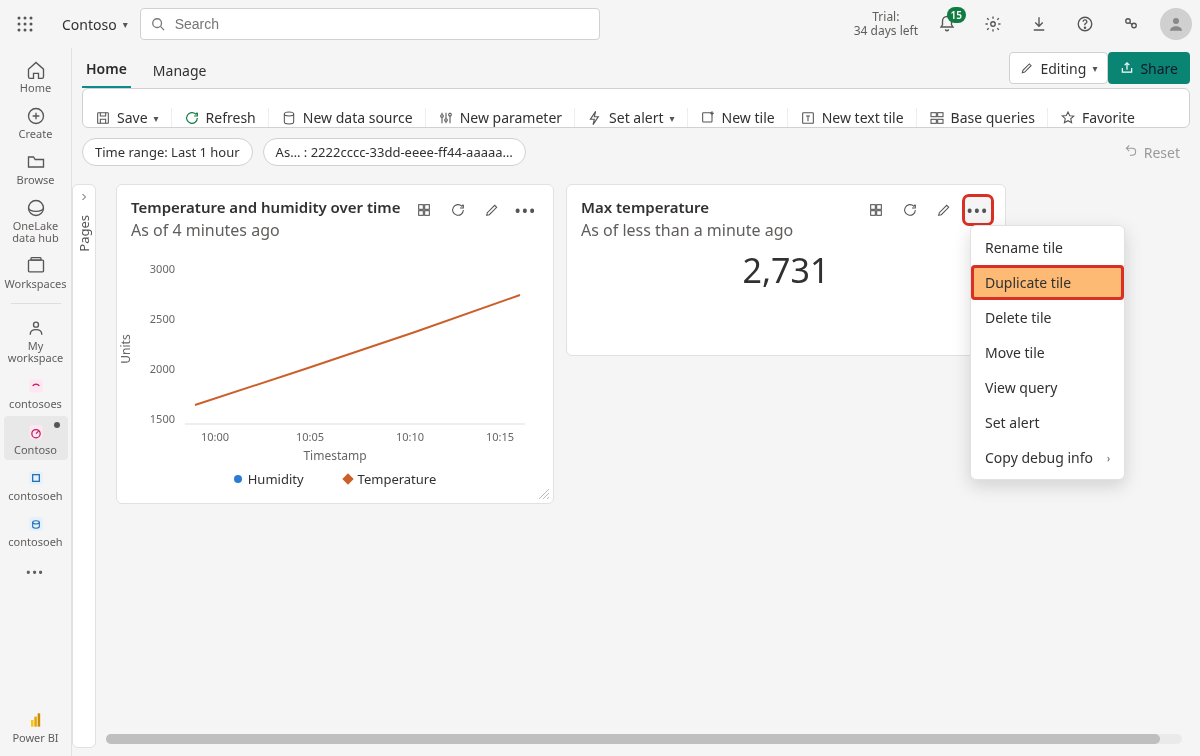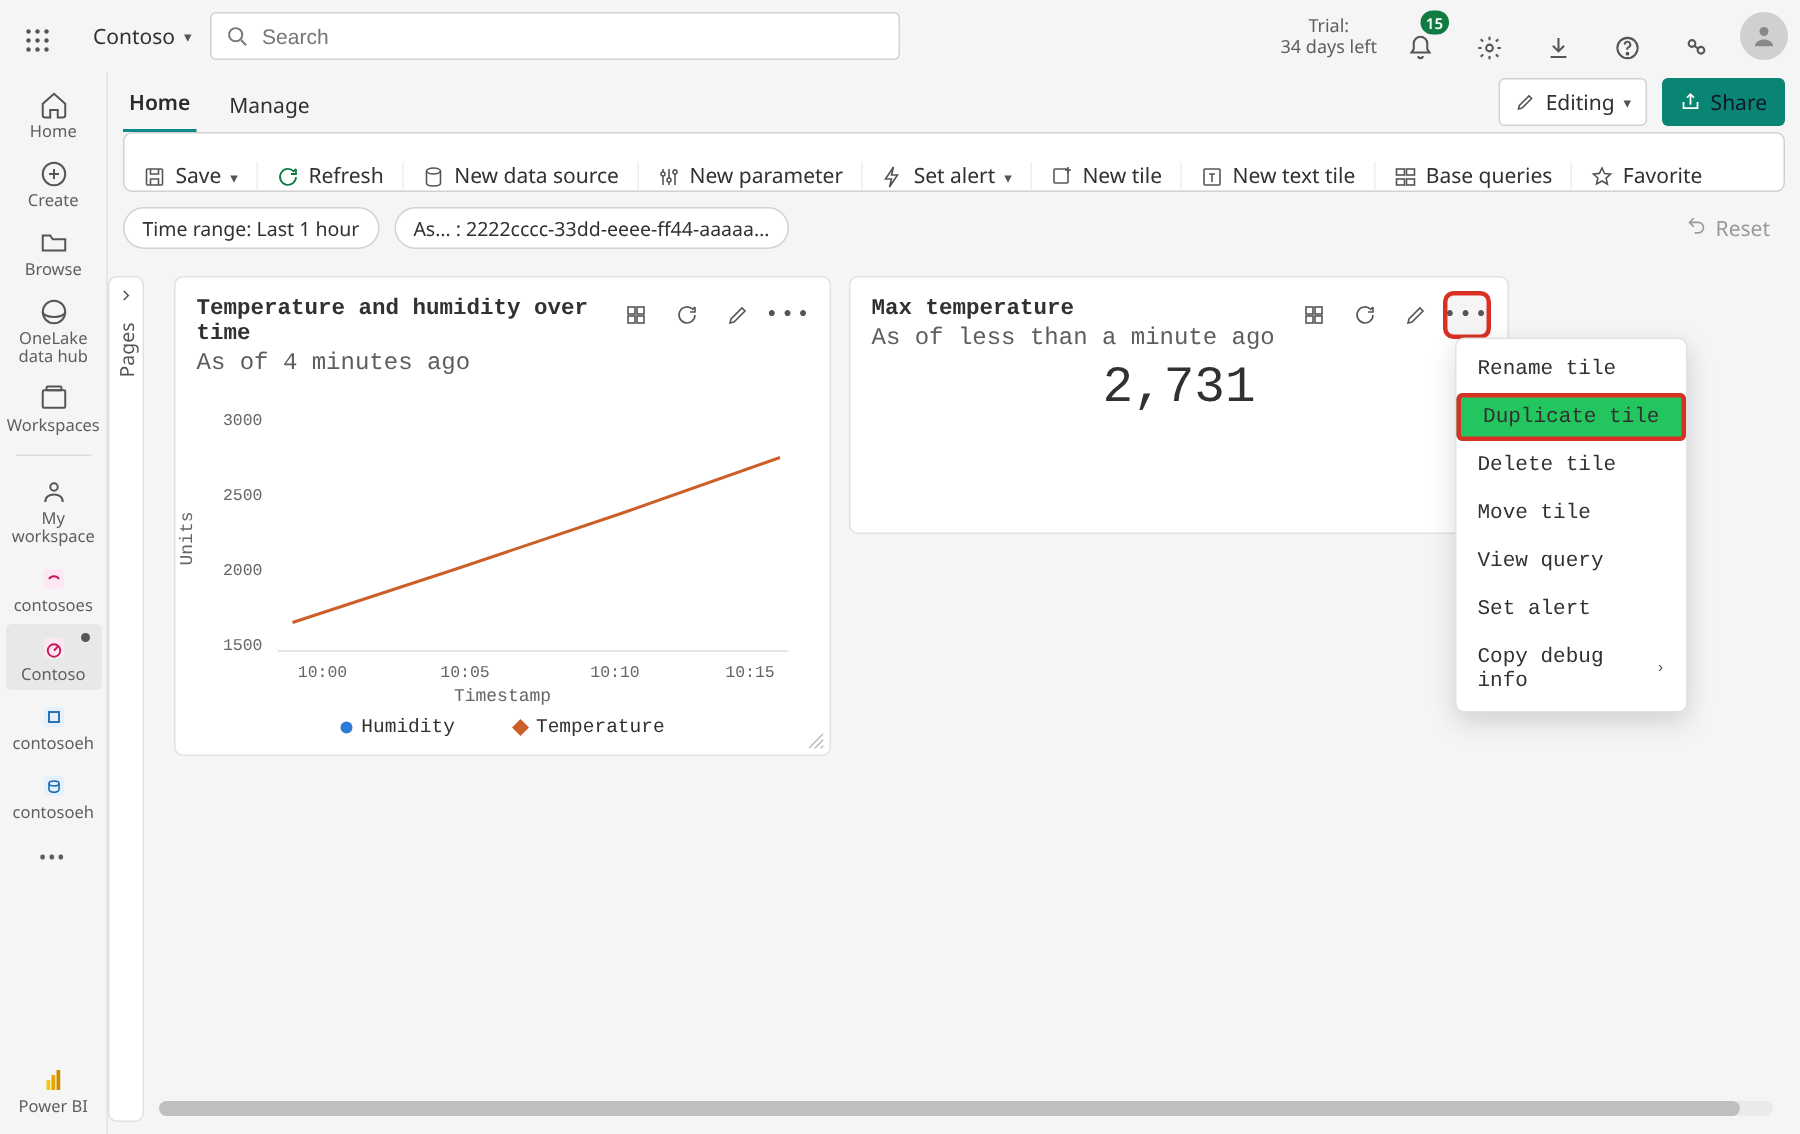--- a/index.html
+++ b/index.html
@@ -22,70 +22,70 @@
   body { width: 1200px; height: 756px; overflow: hidden; position: relative; }
 
   
   .topbar { height: 48px; display: flex; align-items: center; gap: 12px; padding: 0 8px; background: var(--bg); }
   .topbar .waffle { padding: 6px; display:flex; align-items:center; justify-content:center; }
   .ws-name { display: flex; align-items: center; gap: 6px; margin-left: 8px; font-size: 14px; }
   .searchbox { flex: 0 0 auto; width: 460px; height: 32px; display: flex; align-items: center; gap: 8px; border: 1px solid var(--border-strong); border-radius: 4px; background: #fff; padding: 0 10px; }
   .searchbox input { border: none; outline: none; flex: 1; font-size: 14px; background: transparent; }
   .topbar .spacer { flex: 1; }
   .trial { font-size: 12px; color: var(--text-subtle); line-height: 1.2; text-align: center; }
-  .topbar .iconbtn { position: relative; width: 34px; height: 34px; display: flex; align-items: flex-end; justify-content: center; border-radius: 4px; }
+  .topbar .iconbtn { position: relative; width: 34px; height: 34px; display: flex; align-items: center; justify-content: center; border-radius: 4px; }
   .badge { position: absolute; top: 0px; right: -2px; background: #107c41; color: #fff; border-radius: 8px; font-size: 10px; padding: 1px 4px; font-weight: 600; }
   .avatar { width: 32px; height: 32px; border-radius: 50%; background: #d0d0d0; display:flex; align-items:center; justify-content:center;}
 
   
   .leftnav { position: absolute; left: 0; top: 48px; bottom: 0; width: 72px; border-right: 1px solid var(--border); background: var(--bg); display: flex; flex-direction: column; align-items: center; padding-top: 6px; gap: 2px; }
   .leftnav .navbtn { width: 64px; padding: 6px 0 4px; display: flex; flex-direction: column; align-items: center; gap: 2px; font-size: 11px; color: var(--text-subtle); border-radius: 4px; position:relative;}
   .leftnav .navbtn.active { background: #e8e8e8; }
   .leftnav .navbtn .lbl { line-height:1.1; text-align:center;}
   .leftnav .dot { position:absolute; top:6px; right:8px; width:6px; height:6px; border-radius:50%; background:#555;}
 
   
   .content { position: absolute; left: 72px; right: 0; top: 48px; bottom: 0; display: flex; flex-direction: column; background: var(--bg); }
 
   
   .tabsrow { height: 40px; padding: 0 10px; display: flex; align-items: flex-end; gap: 18px; }
   .tabsrow .tab { padding: 8px 4px; font-size: 14px; color: var(--text); }
   .tabsrow .tab.active { font-weight: 600; border-bottom: 2px solid var(--accent-teal); color: #2b2b2b; }
-  .tabsrow .rightbtns { margin-left: auto; display: flex; gap: 10px; align-items: center; padding-bottom: 4px; }
+  .tabsrow .rightbtns { margin-left: auto; display: flex; align-items: center; padding-bottom: 4px; }
   .btn-outline { height: 32px; display: flex; align-items: center; gap: 6px; padding: 0 10px; border: 1px solid var(--border-strong); border-radius: 4px; background: #fff; }
   .btn-primary { height: 32px; display: flex; align-items: center; gap: 6px; padding: 0 12px; background: #0b6a0b; color: #0f172a; border-radius: 4px; }
   .btn-primary.teal { background: #0b8573; }
 
   
   .toolbar { margin: 0 10px; height: 40px; border: 1px solid var(--border-strong); border-radius: 6px; background: #fff; display: flex; align-items: flex-end; overflow: hidden; }
   .tbitem { display: flex; align-items: center; gap: 6px; padding: 0 12px; border-right: 1px solid #eee; font-size: 14px; white-space: nowrap; }
   .tbitem:last-child { border-right:none; }
 
   
   .filterbar { display: flex; align-items: center; gap: 10px; padding: 10px 10px; }
   .chip { display: flex; align-items: center; gap: 6px; height: 28px; padding: 0 12px; border: 1px solid var(--border-strong); border-radius: 14px; background: #fff; font-size: 13px; }
   .resetbtn { margin-left: auto; display: flex; align-items: flex-start; gap: 6px; color: #9a9a9a; padding: 0 10px; }
 
   
   .canvaswrap { flex: 1; position: relative; overflow: hidden; }
   .pagesbar { position: absolute; left: 0; top: 8px; bottom: 8px; width: 24px; background: #fff; border-radius: 6px; border: 1px solid var(--border); display: flex; flex-direction: column; align-items: center; gap: 6px; padding-top: 6px; }
   .pagesbar .vlabel { writing-mode: vertical-rl; transform: rotate(180deg); font-size: 13px; color: #555; margin-top: 6px;}
   .canvas { position: absolute; left: 34px; right: 10px; top: 8px; bottom: 32px; overflow: hidden; }
-  .tile { position: absolute; background: #fff; border: 1px solid var(--border); border-radius: 6px; padding: 12px 14px 10px; font-family: Liberation Mono, monospace; }
+  .tile { position: absolute; background: #fff; border: 1px solid var(--border); border-radius: 6px; padding: 12px 14px 10px; }
   .tile-header { display: flex; align-items: flex-start; gap: 8px; }
   .tile-title { font-weight: 600; font-size: 15px; }
   .tile-sub { font-size: 16px; color: var(--text-subtle); margin-top: 2px; }
   .tile-actions { margin-left: auto; display: flex; gap: 8px; }
   .iconbtn-sm { width: 26px; height: 26px; display: flex; align-items: center; justify-content: center; border-radius: 4px; }
   .highlight-red { outline: 3px solid var(--highlight-red); border-radius: 4px; }
 
   
   .contextmenu { position: absolute; top: 40px; right: -120px; width: 155px; background: #fff; border: 1px solid var(--border); border-radius: 6px; box-shadow: 0 6px 18px rgba(0,0,0,0.15); padding: 4px 0; z-index: 50; }
   .contextmenu .mitem { padding: 8px 14px; font-size: 14px; display: flex; align-items: center; justify-content: space-between; }
-  .contextmenu .mitem.hl { background: #22c55e; outline: 3px solid var(--highlight-red); outline-offset: -3px; border-radius: 4px; justify-content: center; }
+  .contextmenu .mitem.hl { background: #fdba74; outline: 3px solid var(--highlight-red); outline-offset: -3px; border-radius: 4px; }
 
   
   .chartarea { position: relative; width: 100%; height: 200px; margin-top: 8px; }
   .ylabel { position: absolute; left: -6px; top: 50%; transform: translate(-50%,-50%) rotate(-90deg); font-size: 12px; color: #666; }
   .legend { display: flex; gap: 40px; justify-content: center; margin-top: 6px; font-size: 13px; }
   .legend .lk { display: flex; align-items: center; gap: 6px; }
   .legend .dot { width: 8px; height: 8px; border-radius: 50%; background: var(--blue-dot); }
   .legend .diamond { width: 8px; height: 8px; background: var(--orange); transform: rotate(45deg); }
 
   

